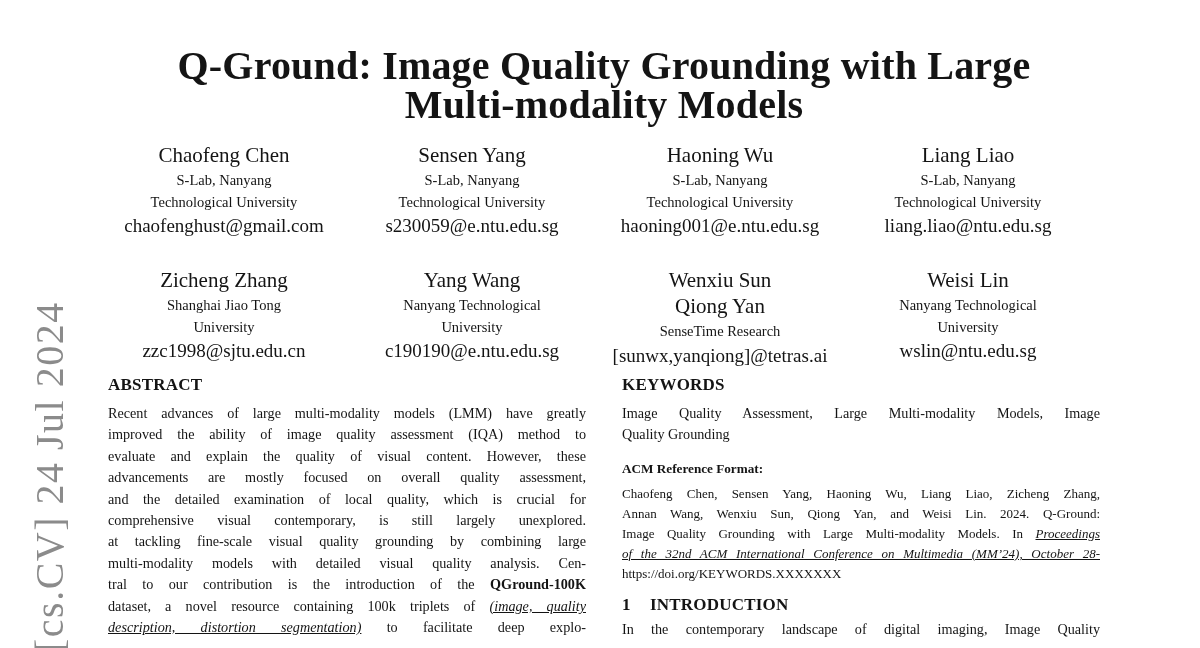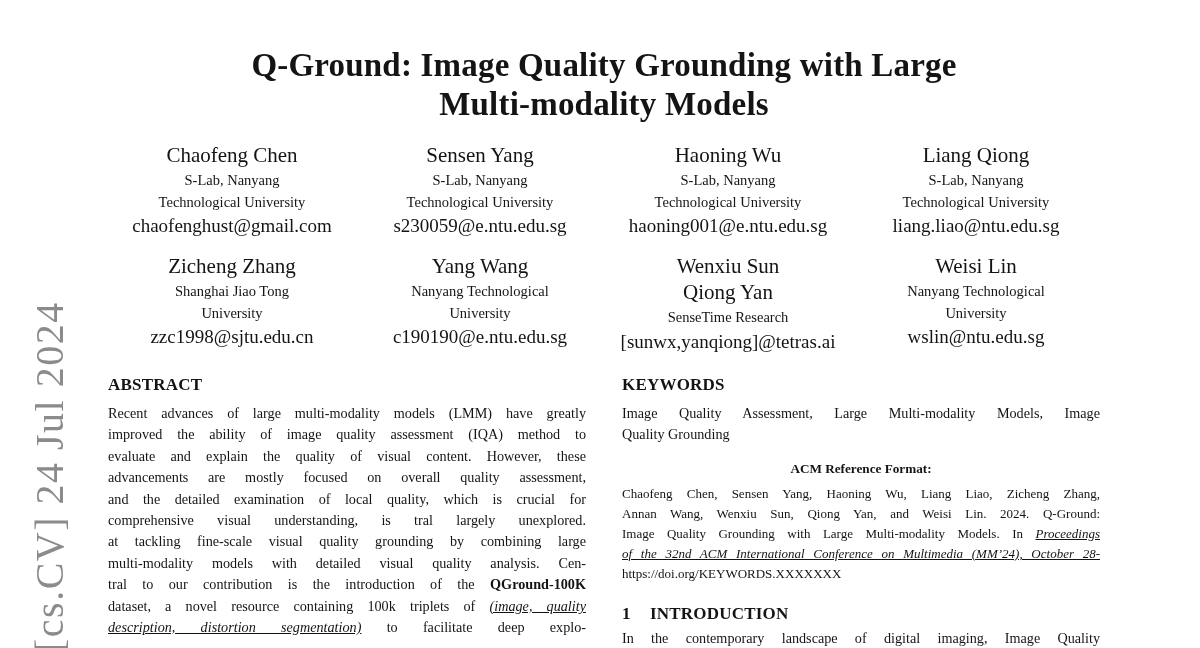--- a/index.html
+++ b/index.html
@@ -11,41 +11,41 @@
   
   .watermark{
     position:absolute;left:26px;top:652px;
     transform:rotate(-90deg);transform-origin:0 0;
     font-size:40px;letter-spacing:1.5px;white-space:nowrap;
     font-family:"Liberation Serif", serif;
   }
   
   .title{
     position:absolute;left:108px;top:46px;width:992px;
-    text-align:center;font-weight:bold;font-size:33px;line-height:39px;
+    text-align:center;font-weight:bold;font-size:40px;line-height:39px;
     letter-spacing:0.2px;
   }
   
-  .authors{position:absolute;left:108px;top:142px;width:992px;}
+  .authors{position:absolute;left:100px;top:142px;width:992px;}
   .authors-row{display:flex;}
-  .authors-row.second{margin-top:16px;}
+  .authors-row.second{margin-top:30px;}
   .author-card{width:25%;text-align:center;}
   .author-names{margin-bottom:2px;}
   .author-name{font-size:21px;line-height:26px;}
   .author-affil{font-size:14.5px;line-height:21.5px;}
   .author-email{font-size:19px;line-height:22px;margin-top:2px;}
   
   .col{position:absolute;top:374px;width:478px;}
   .col-left{left:108px;}
   .col-right{left:622px;}
   .section-heading{margin:0;font-size:17px;font-weight:bold;line-height:22px;letter-spacing:0.2px;}
   .abstract-lines,.keywords-lines{margin-top:7px;font-size:14.2px;line-height:21.4px;}
-  .acm-label{margin-top:14px;font-size:13.2px;font-weight:bold;line-height:17px;text-align:center;}
+  .acm-label{margin-top:14px;font-size:13.2px;font-weight:bold;line-height:17px;}
   .acm-lines{margin-top:7px;font-size:13px;line-height:20px;}
-  .intro-heading{margin-top:19px;}
+  .intro-heading{margin-top:10px;}
   .intro-num{display:inline-block;min-width:28px;}
   .intro-lines{margin-top:3px;font-size:14.2px;line-height:21.4px;}
   
   .line{text-align:justify;text-align-last:justify;}
   .line.ns{text-align:right;text-align-last:left;}
   .line span.b{font-weight:bold;}
   .line span.i{font-style:italic;text-decoration:underline;}
 </style>
 </head>
 <body>
@@ -78,21 +78,21 @@
       <div class="author-card">
         <div class="author-names">
           <div class="author-name">Haoning Wu</div>
         </div>
         <div class="author-affil">S-Lab, Nanyang</div>
         <div class="author-affil">Technological University</div>
         <div class="author-email">haoning001@e.ntu.edu.sg</div>
       </div>
       <div class="author-card">
         <div class="author-names">
-          <div class="author-name">Liang Qiong</div>
+          <div class="author-name">Liang Liao</div>
         </div>
         <div class="author-affil">S-Lab, Nanyang</div>
         <div class="author-affil">Technological University</div>
         <div class="author-email">liang.liao@ntu.edu.sg</div>
       </div>
     </div>
   <div class="authors-row second">
       <div class="author-card">
         <div class="author-names">
           <div class="author-name">Zicheng Zhang</div>
@@ -129,21 +129,21 @@
 </div>
 
 <div class="col col-left">
   <h2 class="section-heading">ABSTRACT</h2>
   <div class="abstract-lines">
       <div class="line"><span>Recent advances of large multi-modality models (LMM) have greatly</span></div>
       <div class="line"><span>improved the ability of image quality assessment (IQA) method to</span></div>
       <div class="line"><span>evaluate and explain the quality of visual content. However, these</span></div>
       <div class="line"><span>advancements are mostly focused on overall quality assessment,</span></div>
       <div class="line"><span>and the detailed examination of local quality, which is crucial for</span></div>
-      <div class="line"><span>comprehensive visual understanding, is tral largely unexplored.</span></div>
+      <div class="line"><span>comprehensive visual contemporary, is still largely unexplored.</span></div>
       <div class="line"><span>at tackling fine-scale visual quality grounding by combining large</span></div>
       <div class="line"><span>multi-modality models with detailed visual quality analysis. Cen-</span></div>
       <div class="line"><span>tral to our contribution is the introduction of the </span><span class="b">QGround-100K</span></div>
       <div class="line"><span>dataset, a novel resource containing 100k triplets of </span><span class="i">(image, quality</span></div>
       <div class="line"><span class="i">description, distortion segmentation)</span><span> to facilitate deep explo-</span></div>
     </div>
 </div>
 
 <div class="col col-right">
   <h2 class="section-heading">KEYWORDS</h2>

